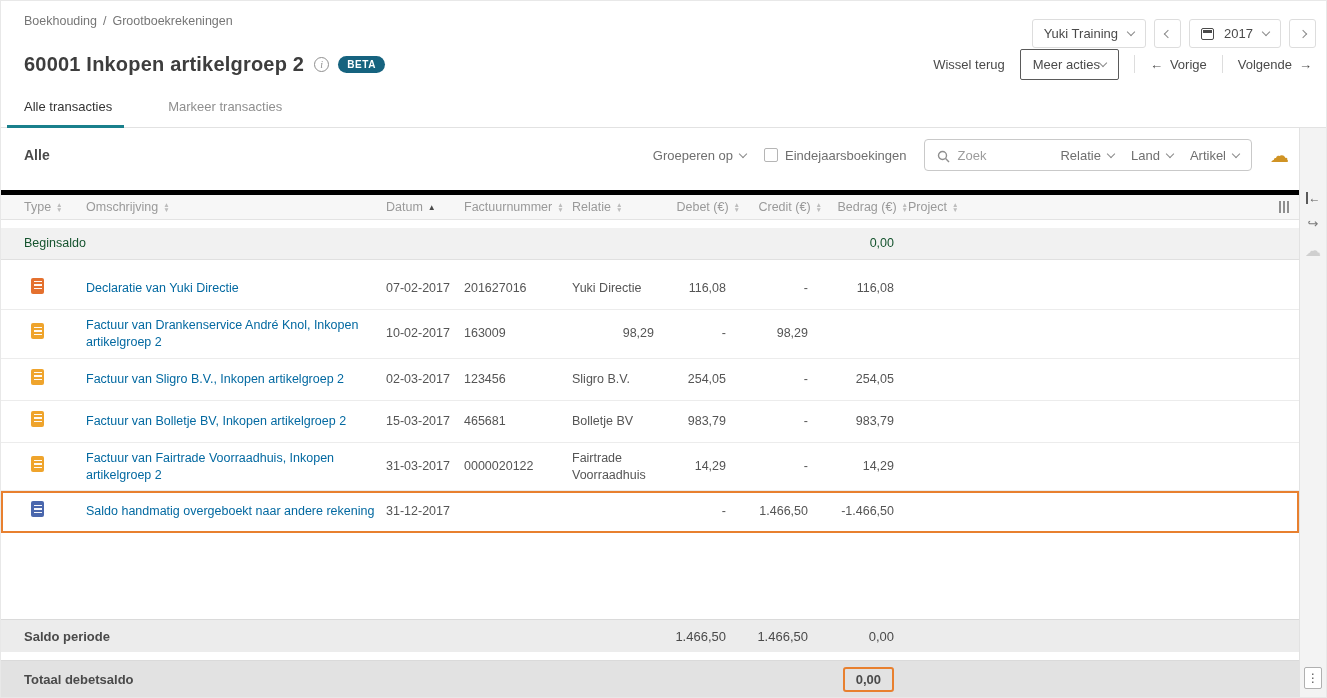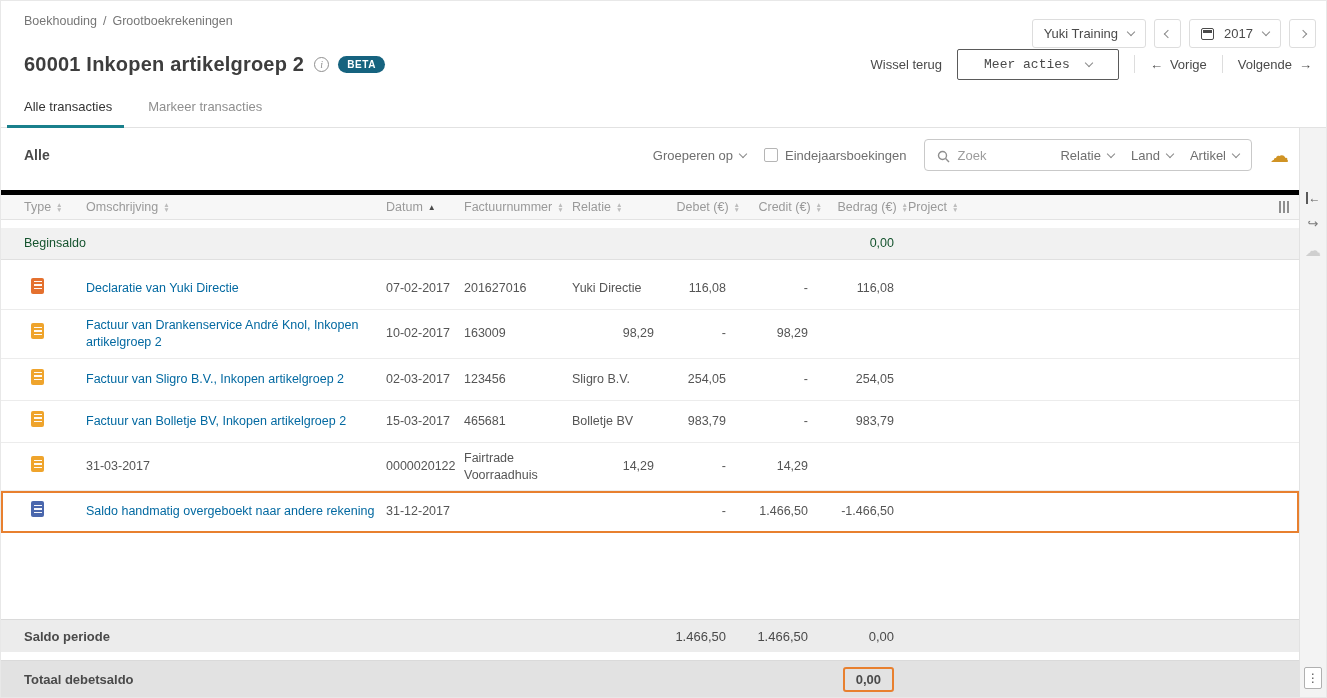--- a/index.html
+++ b/index.html
@@ -20,27 +20,27 @@
   .cal-icon{width:13px;height:12px;border:1.5px solid #4a4a4a;border-radius:2px;position:relative;display:inline-block;}
   .cal-icon::before{content:"";position:absolute;left:1px;right:1px;top:1px;height:3px;background:#4a4a4a;}
 
   
   .title-row{height:46px;display:flex;align-items:center;padding:0 14px 0 23px;flex:none;}
   .page-title{font-size:20px;font-weight:bold;color:#3d3d3d;letter-spacing:.2px;}
   .info-icon{width:15px;height:15px;border:1px solid #8f8f8f;border-radius:50%;color:#8f8f8f;font-size:10px;display:inline-flex;align-items:center;justify-content:center;margin-left:10px;font-family:"Liberation Serif",serif;font-style:italic;cursor:pointer;}
   .beta-badge{background:#16637f;color:#fff;font-size:10px;font-weight:bold;letter-spacing:.6px;border-radius:9px;padding:3px 9px;margin-left:9px;}
   .title-actions{margin-left:auto;display:flex;align-items:center;gap:15px;color:#4a4a4a;}
   .plain-link{cursor:pointer;}
-  .meer-btn{border:1px solid #5a5a5a;background:#fff;border-radius:2px;padding:7px 26px;display:flex;gap:16px;align-items:center;color:#4a4a4a;font-size:13px;cursor:pointer;font-family:Liberation Mono, monospace;}
+  .meer-btn{border:1px solid #5a5a5a;background:#fff;border-radius:2px;padding:7px 12px;display:flex;gap:0;align-items:center;color:#4a4a4a;font-size:13px;cursor:pointer;}
   .vdiv{width:1px;height:18px;background:#ddd;}
   .nav-link{display:flex;gap:7px;align-items:center;cursor:pointer;}
   .arrow-glyph{font-size:13px;color:#4a4a4a;}
 
   
-  .tabs{display:flex;gap:36px;padding:8px 0 0 23px;border-bottom:1px solid #e2e2e2;flex:none;align-items:flex-end;}
+  .tabs{display:flex;gap:56px;padding:8px 0 0 23px;border-bottom:1px solid #e2e2e2;flex:none;align-items:flex-end;}
   .tab{padding:4px 0 13px;color:#8f8f8f;font-size:13px;position:relative;cursor:pointer;}
   .tab.active{color:#333;}
   .tab.active::after{content:"";position:absolute;left:-17px;right:-12px;bottom:-1px;height:3px;background:#19808c;}
 
   
   .body-wrap{flex:1;display:flex;min-height:0;}
   .main-col{flex:1;display:flex;flex-direction:column;min-width:0;gap:8px;}
 
   
   .filter-bar{height:54px;display:flex;align-items:center;justify-content:space-between;padding:0 10px 0 23px;flex:none;}
@@ -304,20 +304,21 @@
             <div class="cell">465681</div>
             <div class="cell">Bolletje BV</div>
             <div class="cell money">983,79</div>
             <div class="cell money">-</div>
             <div class="cell money">983,79</div>
             <div class="cell"></div>
             <div class="cell"></div>
           </div>
           <div class="grid row">
             <div class="cell"><span class="doc-icon" style="background: rgb(239, 164, 44);"></span></div>
+            <div class="cell"><span class="link">Factuur van Fairtrade Voorraadhuis, Inkopen artikelgroep 2</span></div>
             <div class="cell">31-03-2017</div>
             <div class="cell">0000020122</div>
             <div class="cell">Fairtrade Voorraadhuis</div>
             <div class="cell money">14,29</div>
             <div class="cell money">-</div>
             <div class="cell money">14,29</div>
             <div class="cell"></div>
             <div class="cell"></div>
           </div>
           <div class="grid row highlight">

